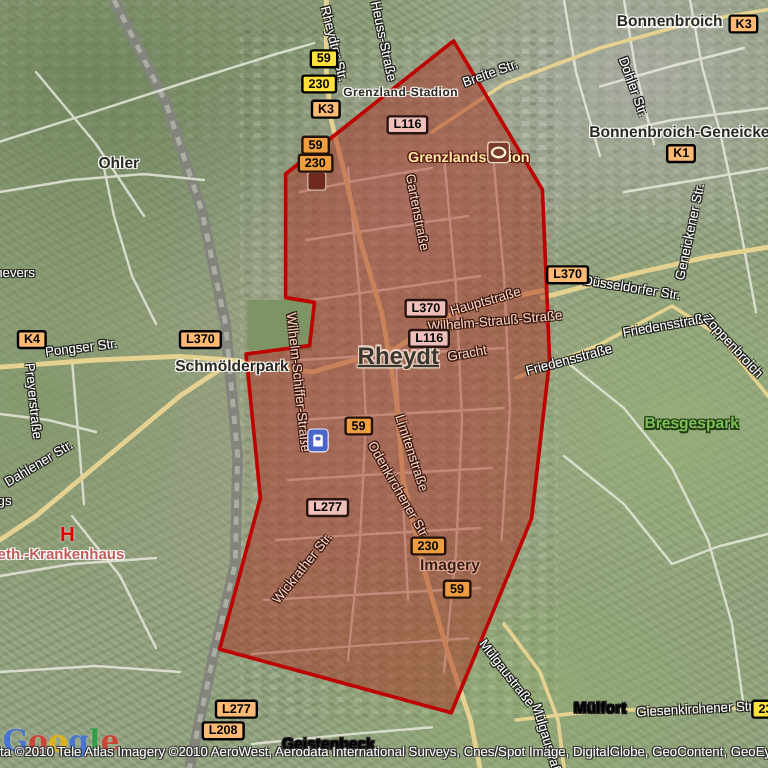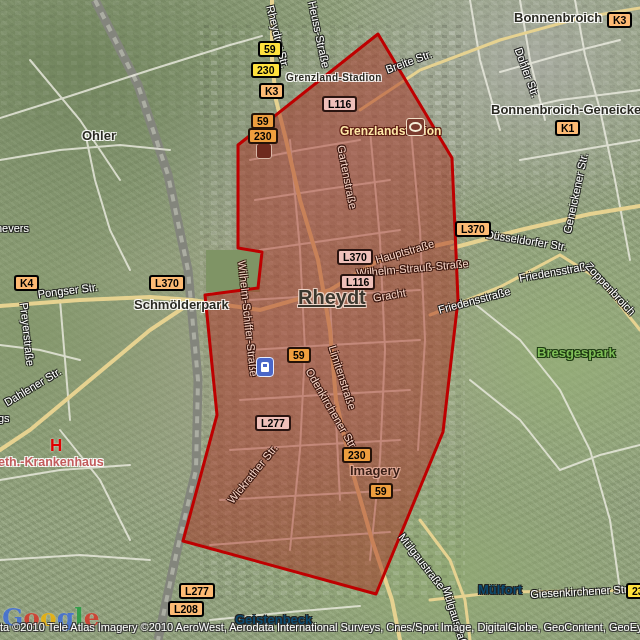--- a/index.html
+++ b/index.html
@@ -36,21 +36,21 @@
   .place{position:absolute;font-weight:bold;font-size:13px;color:#2A2A22;white-space:nowrap;z-index:5;
           text-shadow:-1px -1px 0 rgba(255,255,255,.85),1px -1px 0 rgba(255,255,255,.85),
                       -1px 1px 0 rgba(255,255,255,.85),1px 1px 0 rgba(255,255,255,.85);}
   .place.district{font-size:10px;letter-spacing:.4px;}
   .place.city{font-size:20px;color:#3B372E;z-index:5;
           text-shadow:-1px -1px 0 rgba(238,214,202,.9),1px -1px 0 rgba(238,214,202,.9),
                       -1px 1px 0 rgba(238,214,202,.9),1px 1px 0 rgba(238,214,202,.9);}
   .place.zone-town{color:#3A1F16;
           text-shadow:-1px -1px 0 rgba(226,172,154,.9),1px -1px 0 rgba(226,172,154,.9),
                       -1px 1px 0 rgba(226,172,154,.9),1px 1px 0 rgba(226,172,154,.9);}
-  .place.minor{color:#0c4a6e;
+  .place.minor{color:#000000;
           text-shadow:-1px -1px 0 #222,1px -1px 0 #222,-1px 1px 0 #222,1px 1px 0 #222;}
   .place.park{color:#7FBE57;
           text-shadow:-1px -1px 0 #1E3A12,1px -1px 0 #1E3A12,-1px 1px 0 #1E3A12,1px 1px 0 #1E3A12;}
   .place.poi{font-size:12px;color:#FFE9A8;
           text-shadow:-1px -1px 0 #5A1A10,1px -1px 0 #5A1A10,-1px 1px 0 #5A1A10,1px 1px 0 #5A1A10;}
   .place.hospital{font-size:12.5px;color:#C25B5B;
           text-shadow:-1px -1px 0 rgba(255,255,255,.9),1px -1px 0 rgba(255,255,255,.9),
                       -1px 1px 0 rgba(255,255,255,.9),1px 1px 0 rgba(255,255,255,.9);}
   #plz-text{position:absolute;left:252px;top:290px;font-size:44px;font-weight:bold;
           color:#FFFF00;z-index:9;white-space:nowrap;letter-spacing:1px;}
@@ -210,21 +210,21 @@
       <div class="street zone" style="left: 356px; top: 267px; transform: rotate(-5deg);">Wilhelm-Strauß-Straße</div>
       <div class="street zone" style="left: 372px; top: 292px; transform: rotate(-10deg);">Gracht</div>
       <div class="street zone" style="left: 338px; top: 344px; transform: rotate(72deg);">Limitenstraße</div>
       <div class="street zone" style="left: 314px; top: 366px; transform: rotate(60deg);">Odenkirchener Str.</div>
       <div class="street zone" style="left: 225px; top: 498px; transform: rotate(-51deg);">Wickrather Str.</div>
       <div class="street zone" style="left: 248px; top: 260px; transform: rotate(84deg);">Wilhelm-Schiffer-Straße</div>
       <div class="place town" style="left: 82px; top: 128px;">Ohler</div>
       <div class="place district" style="left: 286px; top: 72px;">Grenzland-Stadion</div>
       <div class="place town" style="left: 514px; top: 10px;">Bonnenbroich</div>
       <div class="place town" style="left: 491px; top: 102px;">Bonnenbroich-Geneicken</div>
-      <div class="place town" style="left: 134px; top: 297px;">Schmölderpark</div>
+      <div class="place town" style="left: 146px; top: 297px;">Schmölderpark</div>
       <div class="place zone-town" style="left: 350px; top: 463px;">Imagery</div>
       <div class="place minor" style="left: 235px; top: 612px;">Geistenbeck</div>
       <div class="place minor" style="left: 478px; top: 582px;">Mülfort</div>
       <div class="place park" style="left: 537px; top: 345px;">Bresgespark</div>
       <div class="place poi" style="left: 340px; top: 124px;">Grenzlandstadion</div>
       <div class="place hospital" style="left: -2px; top: 455px;">eth.-Krankenhaus</div>
     </div>
 
   <div id="google-logo">
     <span class="gl0">G</span><span class="gl1">o</span><span class="gl2">o</span><span class="gl3">g</span><span class="gl4">l</span><span class="gl5">e</span>

